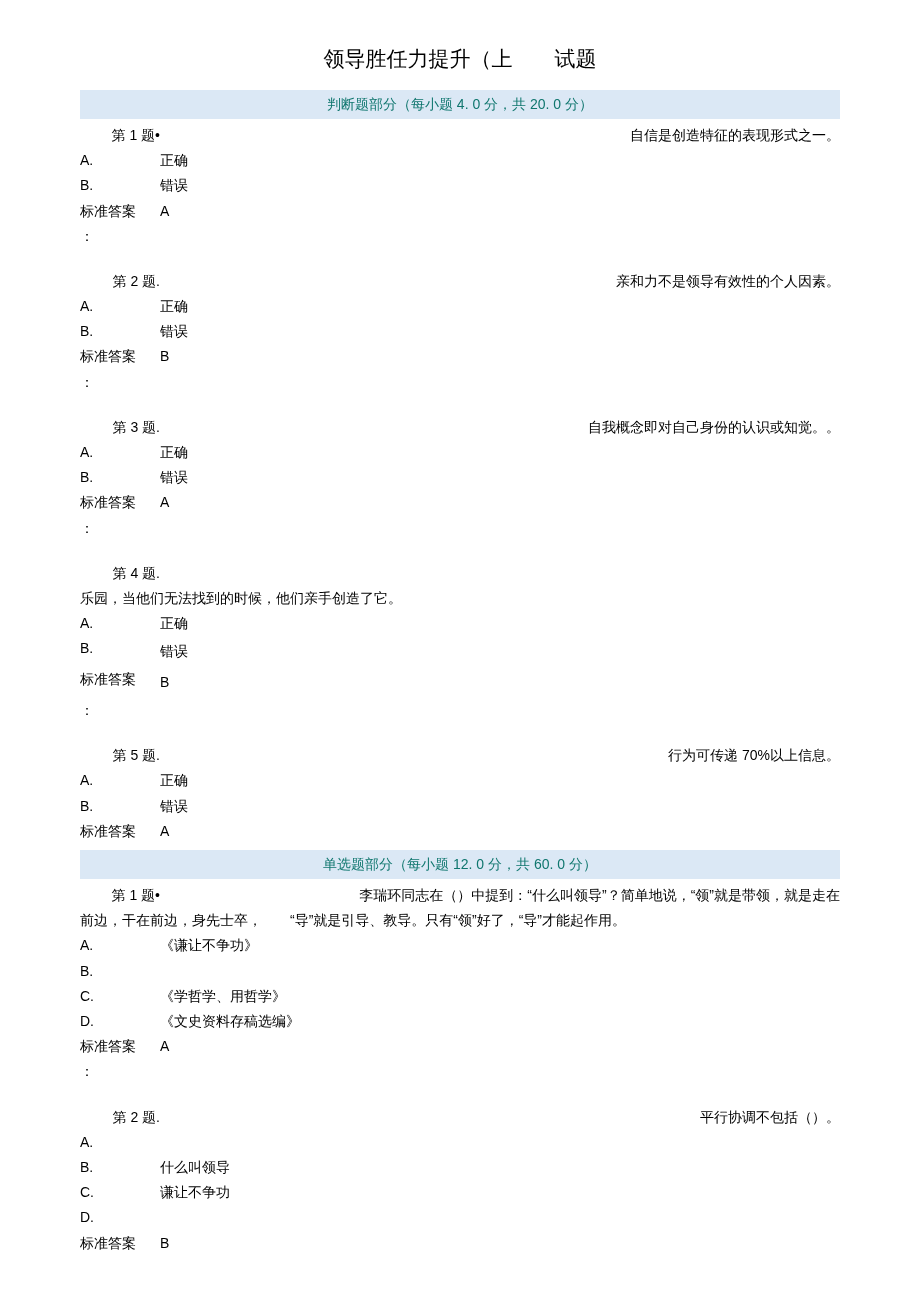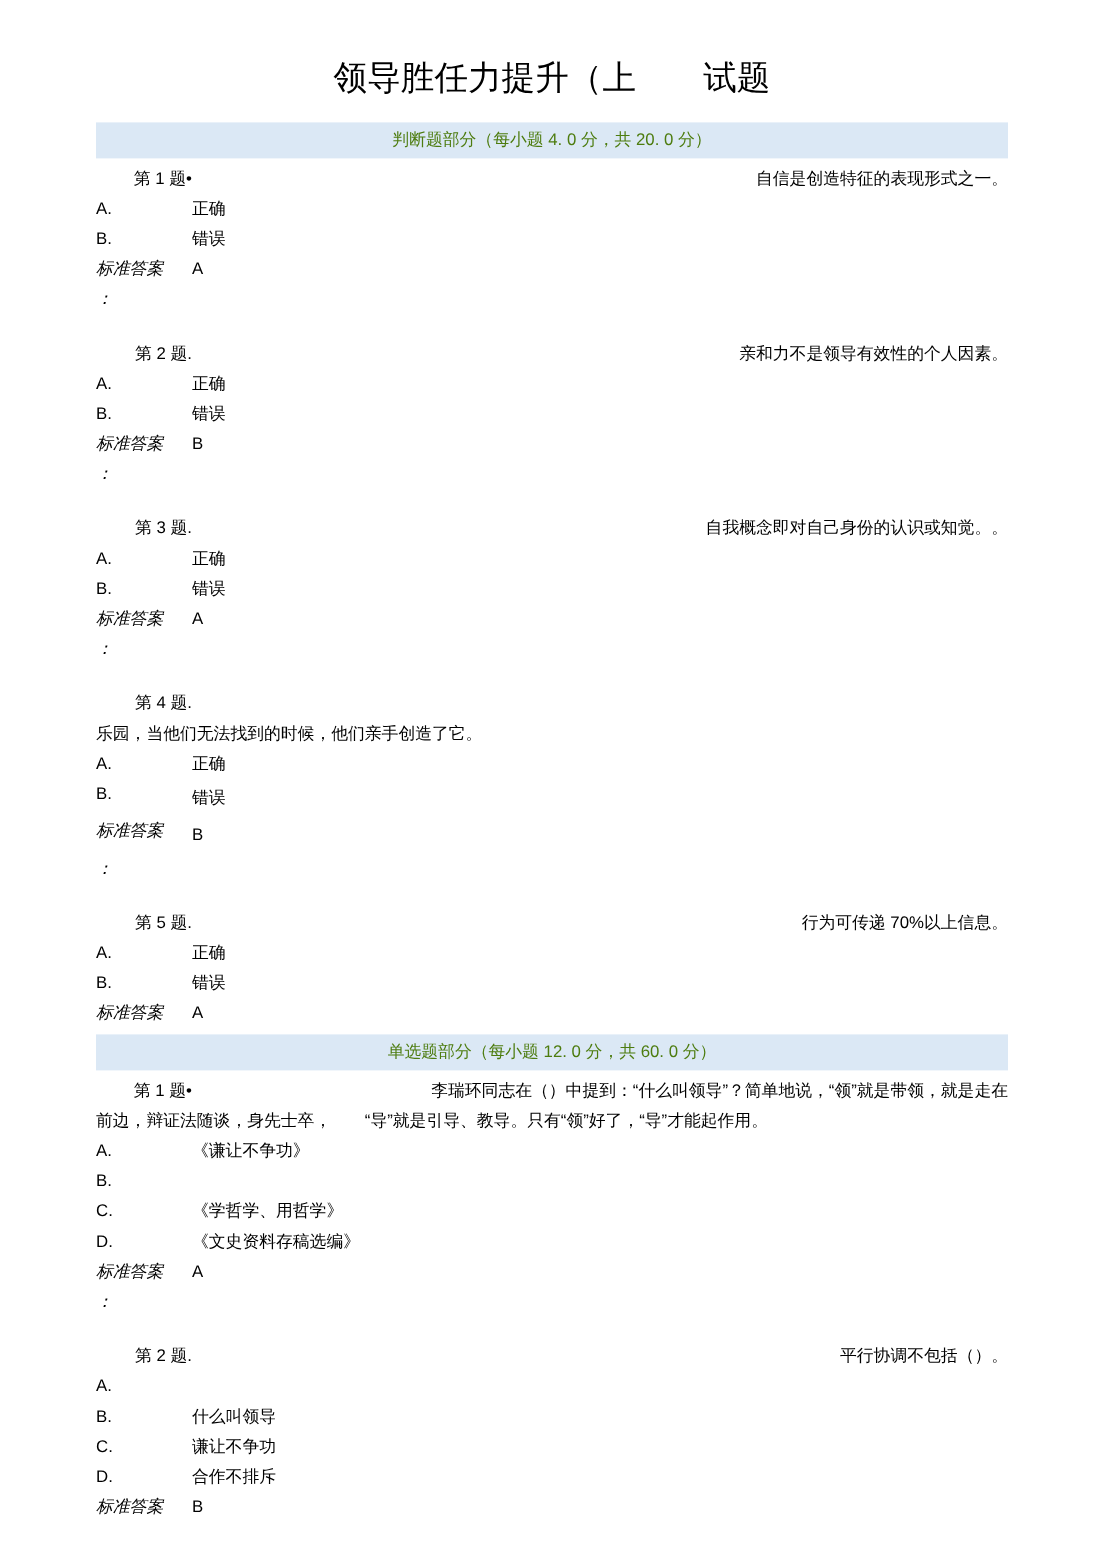--- a/index.html
+++ b/index.html
@@ -7,28 +7,28 @@
     font-size: 14px;
     color: #000;
     background: #fff;
     margin: 0;
     padding: 40px 80px;
     width: 760px;
     line-height: 1.8;
   }
   .page-title {
     text-align: center;
-    font-size: 28px;
+    font-size: 21px;
     font-weight: normal;
     margin-bottom: 12px;
   }
   .section-header {
     text-align: center;
     background: #dbe8f5;
-    color: #4d7c0f;
+    color: #0f766e;
     padding: 2px 0;
     margin: 4px 0;
     font-size: 14px;
   }
   .question-block {
     margin-bottom: 20px;
   }
   .option-line {
     display: flex;
   }
@@ -38,21 +38,20 @@
   }
   .opt-text {
     flex: 1;
   }
   .ans-line {
     display: flex;
   }
   .ans-label {
     width: 80px;
     flex-shrink: 0;
-    font-style: italic;
   }
   .ans-val {
     flex: 1;
   }
   .stem-first {
     display: flex;
     text-align: right;
   }
   .stem-label {
     width: 80px;
@@ -183,21 +182,21 @@
   </div>
 </div>
 
 <div class="section-header">单选题部分（每小题 12. 0 分，共 60. 0 分）</div>
 
 <div class="question-block">
   <div class="stem-first">
     <div class="stem-label">第 1 题•</div>
     <div class="stem-text">李瑞环同志在（）中提到：“什么叫领导”？简单地说，“领”就是带领，就是走在</div>
   </div>
-  <div class="wrap-line">前边，辩证法随谈，身先士卒，　　“导”就是引导、教导。只有“领”好了，“导”才能起作用。</div>
+  <div class="wrap-line">前边，干在前边，身先士卒，　　“导”就是引导、教导。只有“领”好了，“导”才能起作用。</div>
   <div class="option-line">
     <div class="opt-label">A.</div>
     <div class="opt-text">《谦让不争功》</div>
   </div>
   <div class="option-line">
     <div class="opt-label">B.</div>
   </div>
   <div class="option-line">
     <div class="opt-label">C.</div>
     <div class="opt-text">《学哲学、用哲学》</div>
@@ -227,19 +226,18 @@
   <div class="option-line">
     <div class="opt-label">B.</div>
     <div class="opt-text">什么叫领导</div>
   </div>
   <div class="option-line">
     <div class="opt-label">C.</div>
     <div class="opt-text">谦让不争功</div>
   </div>
   <div class="option-line">
     <div class="opt-label">D.</div>
-    <div class="opt-text">合作不排斥</div>
   </div>
   <div class="ans-line">
     <div class="ans-label">标准答案</div>
     <div class="ans-val">B</div>
   </div>
 </div>
 
 </body></html>

